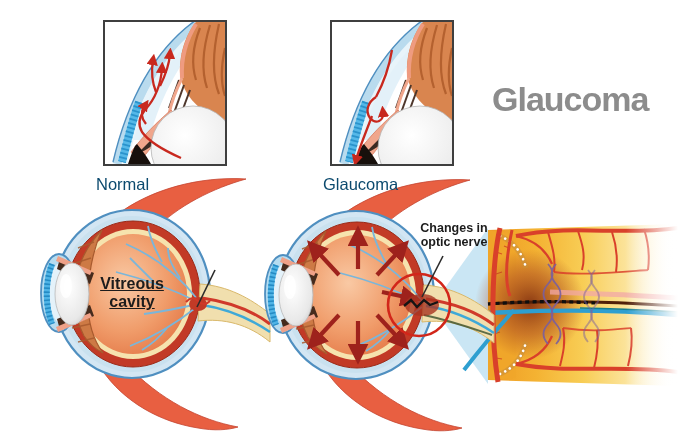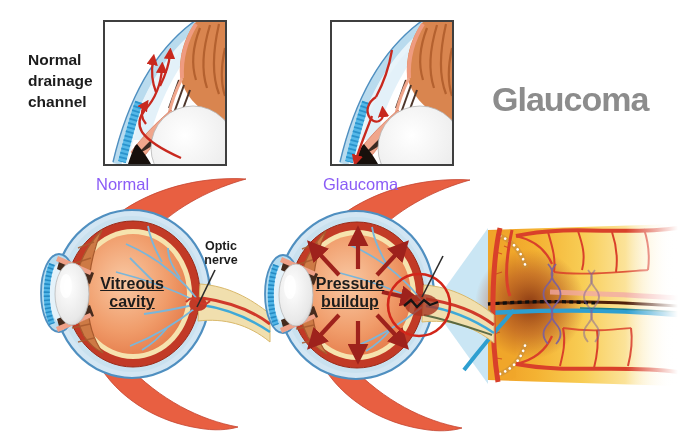--- a/index.html
+++ b/index.html
@@ -3,21 +3,21 @@
 <meta charset="utf-8">
 <style>
   html,body{margin:0;padding:0;background:#fff;}
   .canvas{
     position:relative;width:678px;height:446px;background:#fff;overflow:hidden;
     font-family:"Liberation Sans",sans-serif;color:#1c1c1c;
   }
   .abs{position:absolute;}
   .lbl{font-weight:700;color:#1c1c1c;}
   .drain-label{font-size:15.5px;line-height:21px;}
-  .caption{font-size:16.5px;font-weight:400;color:#8b5cf6;}
+  .caption{font-size:16.5px;font-weight:400;color:#0c4a6e;}
   .big-title{font-size:34px;font-weight:700;color:#8c8c8c;letter-spacing:-1px;}
   .eye-label{font-size:16px;line-height:18px;text-align:center;text-decoration:underline;}
   .small-label{font-size:12.5px;line-height:14px;text-align:center;}
   .inset{
     position:absolute;width:124px;height:146px;border:2px solid #3f3f3f;
     background:#fff;box-sizing:border-box;
   }
   svg{display:block;}
 </style>
 </head>
@@ -304,29 +304,27 @@
       <path d="M34,80 C27,100 22,120 17,140" stroke="#55b8e8" stroke-width="8" fill="none"></path>
       <path d="M34,80 C27,100 22,120 17,140" stroke="#2a93cc" stroke-width="8" fill="none" stroke-dasharray="1.8 2.6"></path>
       <g stroke="#c8281e" stroke-width="2.3" fill="none">
         <path d="M60,28 C57,46 51,62 44,75"></path>
         <path d="M44,75 C36,80 33,89 38,96 C44,103 52,99 51,90" marker-end="url(#ins2-ah)"></path>
         <path d="M40,94 C34,110 28,124 24,138" marker-end="url(#ins2-ah)"></path>
       </g>
     </svg>
   </div>
 
-  <div class="abs lbl drain-label" style="left:28px;top:49px;width:80px;">Normal drainage channel</div>
 
 
   <div class="abs caption" style="left:96px;top:175px;">Normal</div>
 
   <div class="abs caption" style="left:323px;top:175px;">Glaucoma</div>
 
   <div class="abs big-title" style="left:492px;top:80px;width:186px;">Glaucoma</div>
 
   <div class="abs lbl eye-label" style="left:82px;top:275px;width:100px;">Vitreous cavity</div>
 
-  <div class="abs lbl small-label" style="left:190px;top:239px;width:62px;">Optic nerve</div>
-
-  <div class="abs lbl eye-label" style="left:300px;top:275px;width:100px;">Pressure buildup</div>
-
+
+
+  <div class="abs lbl small-label" style="left:411px;top:221px;width:86px;">Changes in optic nerve</div>
 
 </div>
 
 </body></html>

